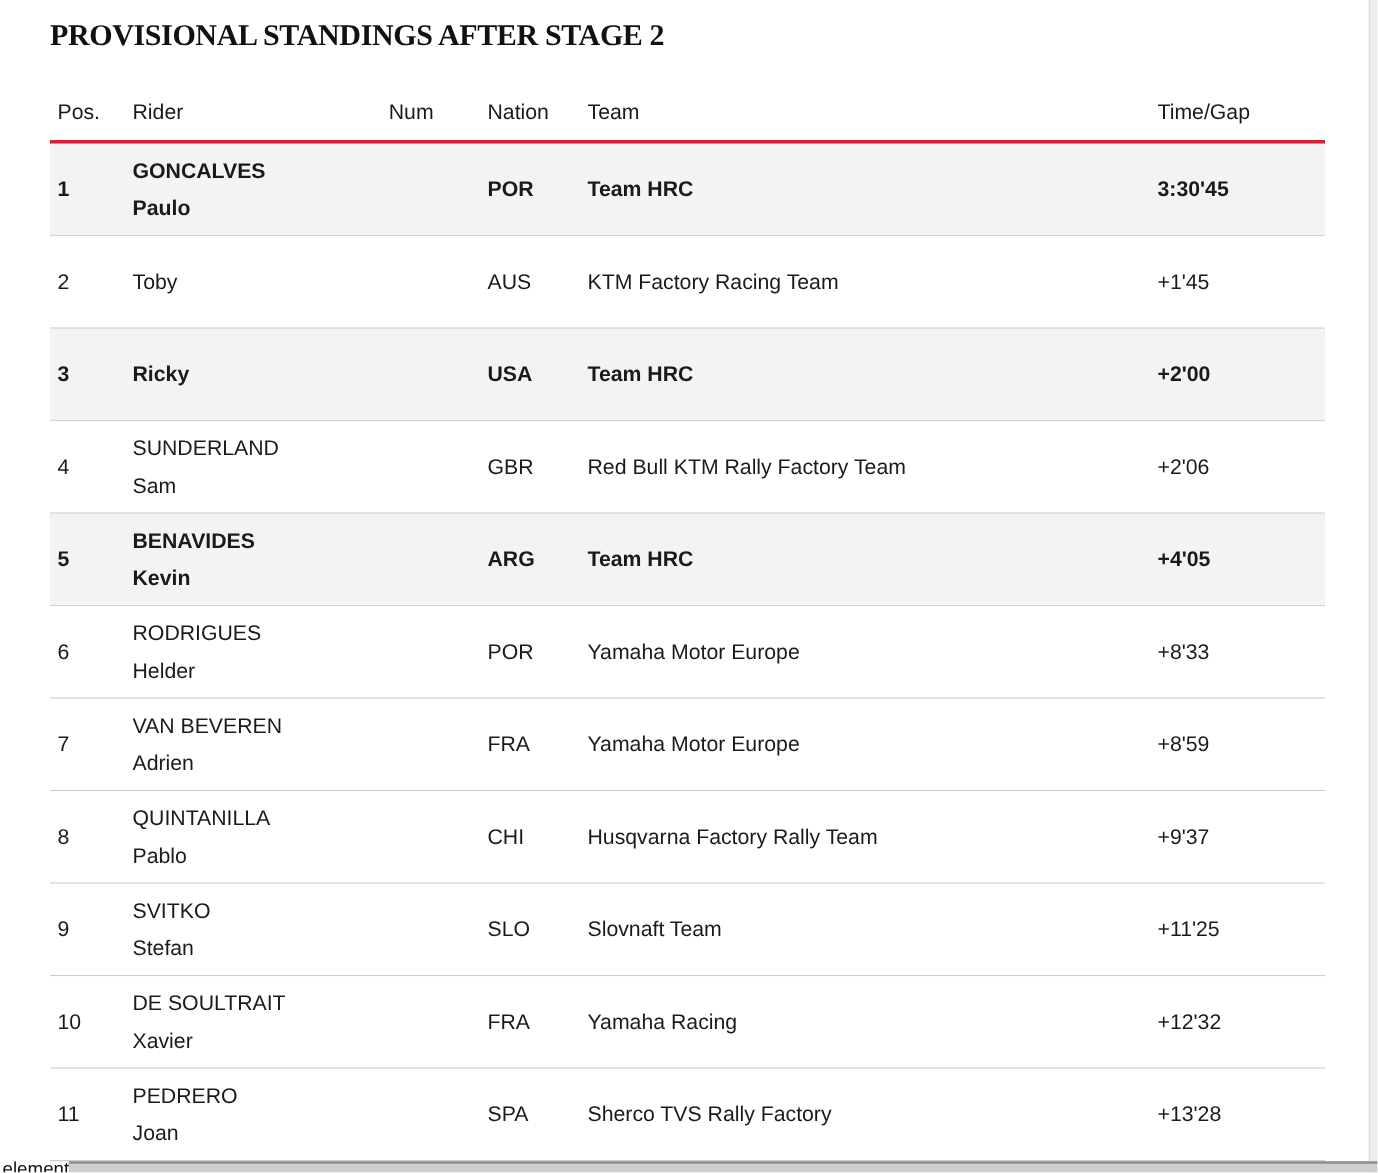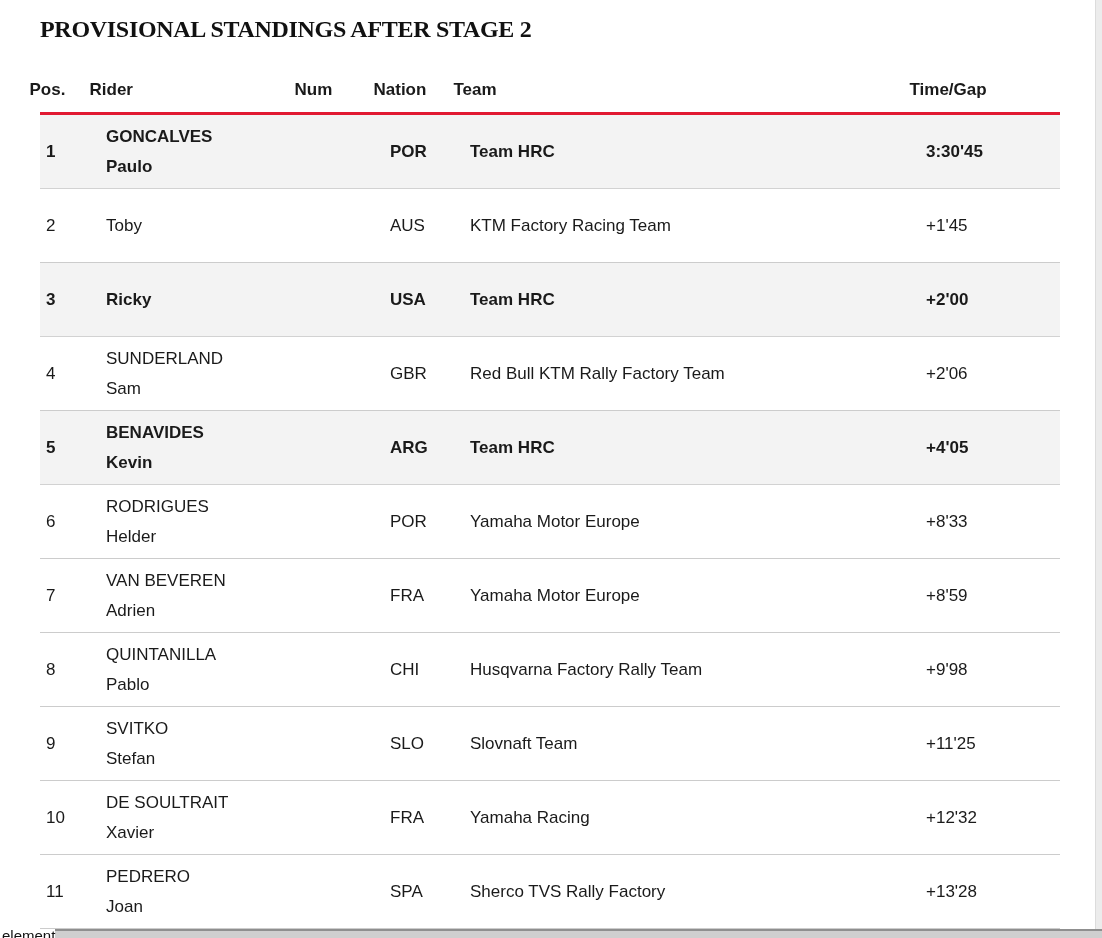--- a/index.html
+++ b/index.html
@@ -32,22 +32,21 @@
   .col-nation { width: 80px;  flex: none; }
   .col-team   { width: 423px; flex: none; }
   .col-time   { width: 167px; flex: none; margin-left: 33px; }
 
   .standings-header {
     display: flex;
     margin-top: 37px;
     padding-bottom: 12px;
     border-bottom: 3px solid var(--accent, #e11931);
     font-size: 17px;
-    font-weight: bold;
-    justify-content: center;
+    font-weight: normal;
   }
   .standings-rows { width: 1020px; }
   .standing-row {
     display: flex;
     align-items: center;
     height: 74px;
     font-size: 17px;
     border-bottom: 1px solid #cccccc;
     background: #ffffff;
   }
@@ -189,21 +188,21 @@
 
   <div class="standing-row">
     <div class="col-pos pos-cell">8</div>
     <div class="col-rider rider-cell">
       <span>QUINTANILLA</span>
       <span>Pablo</span>
     </div>
     <div class="col-num"></div>
     <div class="col-nation">CHI</div>
     <div class="col-team">Husqvarna Factory Rally Team</div>
-    <div class="col-time">+9'98</div>
+    <div class="col-time">+9'37</div>
   </div>
 
   <div class="standing-row">
     <div class="col-pos pos-cell">9</div>
     <div class="col-rider rider-cell">
       <span>SVITKO</span>
       <span>Stefan</span>
     </div>
     <div class="col-num"></div>
     <div class="col-nation">SLO</div>

